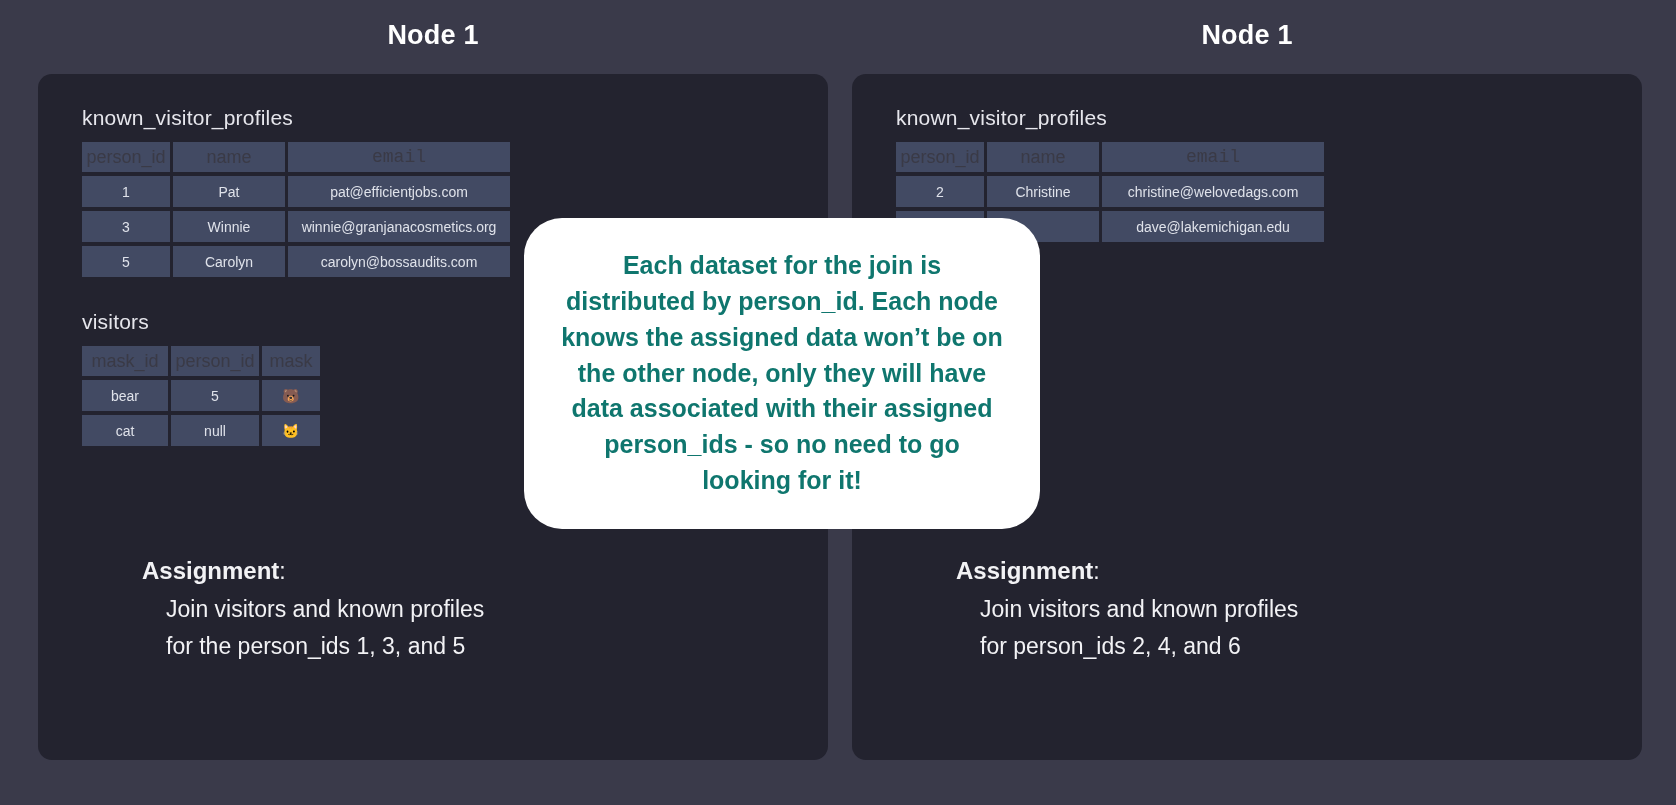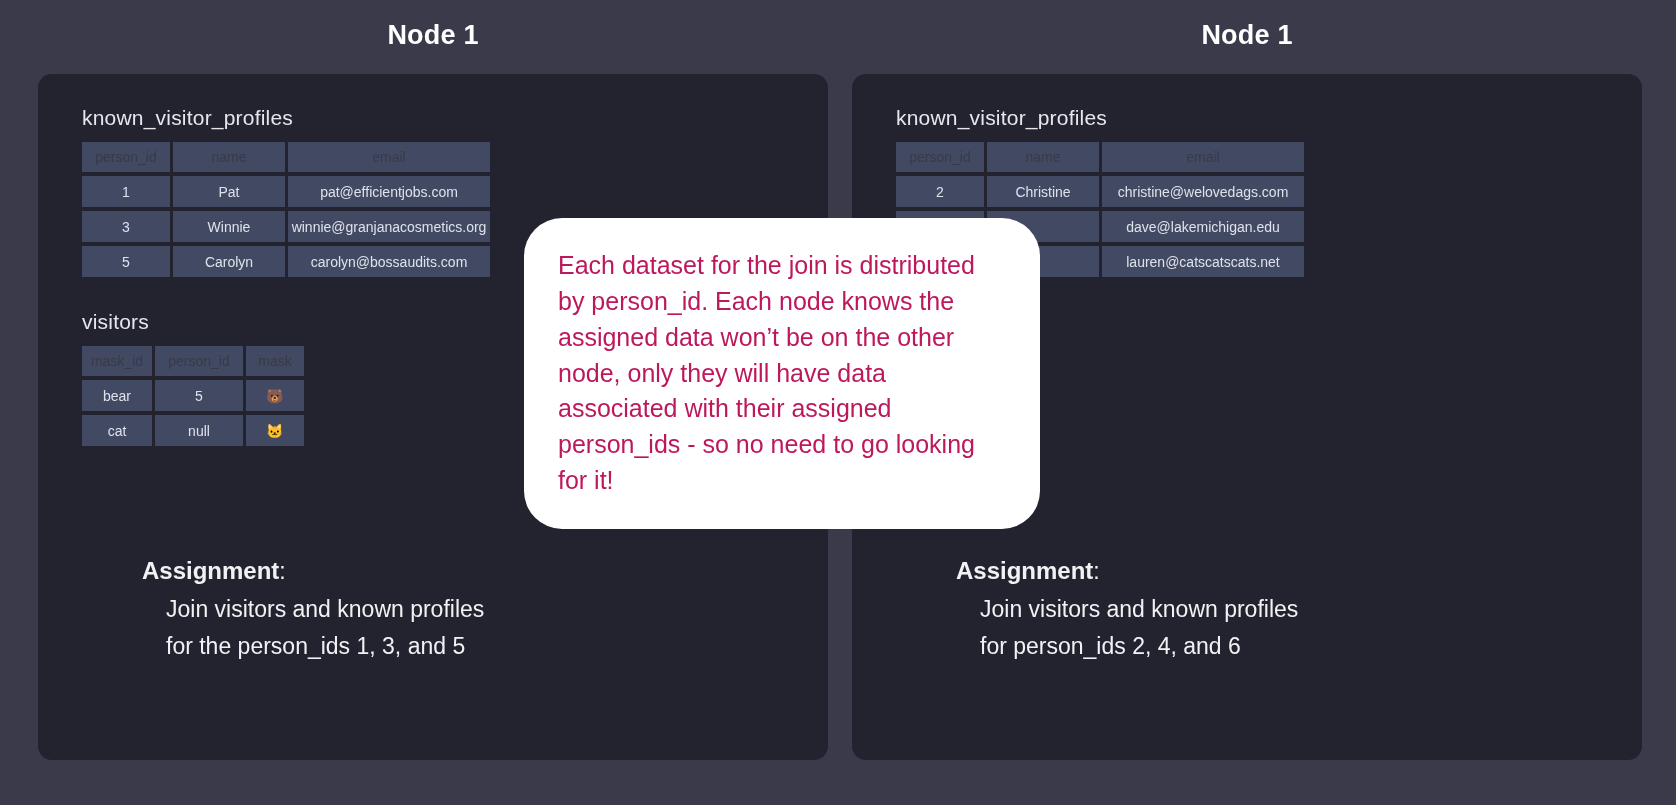--- a/index.html
+++ b/index.html
@@ -72,33 +72,33 @@
     font-weight: 400;
     font-size: 14px;
     text-align: center;
     padding: 0;
     height: 31px;
     vertical-align: middle;
     box-sizing: border-box;
   }
   table.grid th {
     color: #3a3a46;
-    font-size: 14px;
+    font-size: 18px;
     height: 30px;
   }
   
   .hdr-purple th { background: #b9a9f9; }
   .hdr-yellow  th { background: #f7f6b4; }
 
   
   .c-pid   { width: 88px; }
   .c-name  { width: 112px; }
-  .c-email { width: 202px; }
-  
-  .c-mid   { width: 70px; }
+  .c-email { width: 222px; font-family: Liberation Mono, monospace; }
+  
+  .c-mid   { width: 86px; }
   .c-vpid  { width: 88px; }
   .c-mask  { width: 58px; }
 
   td.emoji {
     font-size: 19px;
     line-height: 1;
   }
 
   
   .assignment {
@@ -127,22 +127,23 @@
     display: flex;
     align-items: center;
     justify-content: center;
     padding: 14px 34px;
     z-index: 30;
   }
   .callout p {
     margin: 0;
     font-size: 25px;
     line-height: 1.43;
-    color: #be185d;
-    font-weight: 400;
+    color: #0f766e;
+    text-align: center;
+    font-weight: 700;
   }
 </style>
 </head>
 <body>
 
 <div class="stage">
 
   <div class="node-title n1">Node 1</div>
 
   <div class="card n1">
@@ -227,25 +228,20 @@
           <tr>
             <td>2</td>
             <td>Christine</td>
             <td>christine@welovedags.com</td>
           </tr>
           <tr>
             <td></td>
             <td></td>
             <td>dave@lakemichigan.edu</td>
           </tr>
-          <tr>
-            <td></td>
-            <td></td>
-            <td>lauren@catscatscats.net</td>
-          </tr>
         </tbody>
       </table>
     </div>
 
     <div class="assignment n2">
       <span class="ahead">Assignment</span><span class="acolon">:</span>
       <span class="aline">Join visitors and known profiles</span>
       <span class="aline">for person_ids 2, 4, and 6</span>
     </div>
   </div>

